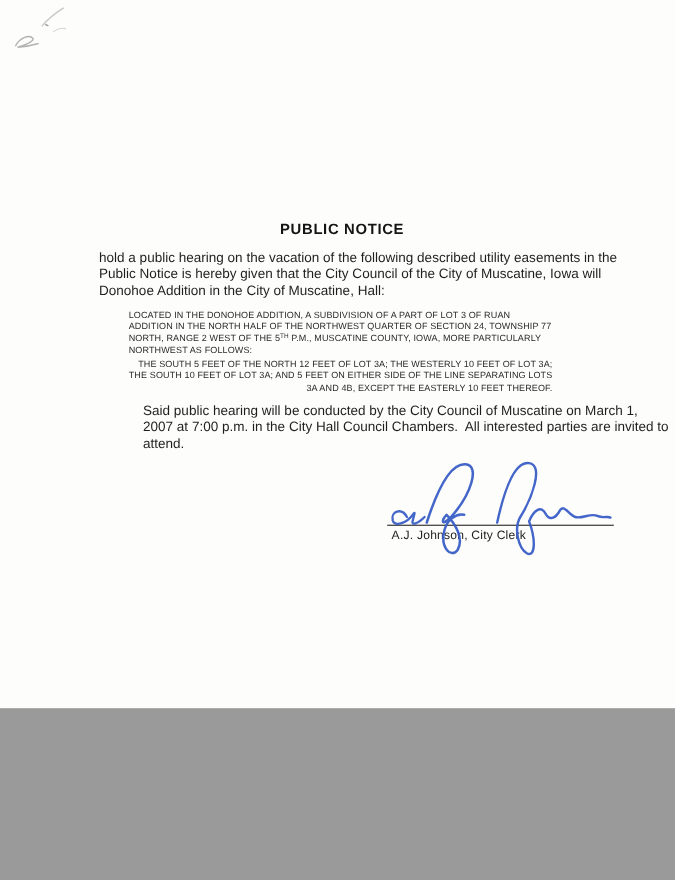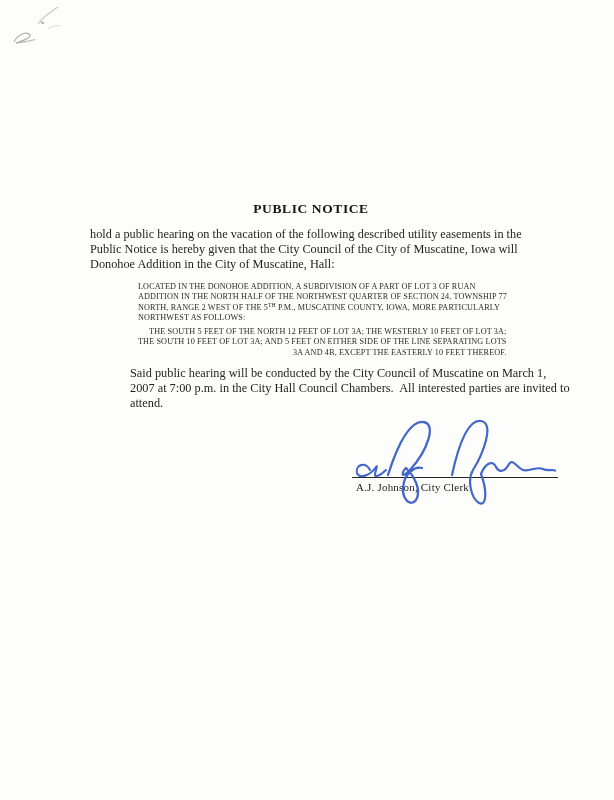--- a/index.html
+++ b/index.html
@@ -1,21 +1,21 @@
 <!DOCTYPE html>
 <html><head>
 <meta charset="utf-8">
 <style>
   html,body { margin:0; padding:0; background:#9a9a9a; }
   .page {
     position:relative;
-    width:614px; height:800px;
+    width:614px; height:644px;
     margin:0 auto;
     background:#fdfdfb;
-    font-family:Liberation Serif, serif;
+    font-family:Liberation Sans, sans-serif;
     color:#1f1f1f;
     overflow:hidden;
   }
   .abs { position:absolute; }
   .doc-title {
     top:201px; left:82px; width:458px;
     text-align:center;
     font-weight:bold;
     font-size:13.5px;
     letter-spacing:0.6px;
@@ -27,21 +27,21 @@
   .closing { top:366px; left:90px;margin-left:40px; }
   .legal-block {
     left:117px;
     font-size:8.2px;
     line-height:10.4px;
     letter-spacing:0.12px;
     color:#2a2a2a;
   }
   .legal-1 { top:282px; }
   .legal-2 { top:327px;text-align:right; }
-  .legal-block .line { white-space:pre;margin-left:21px; }
+  .legal-block .line { white-space:pre; }
   .sup {
     font-size:5.8px;
     position:relative;
     top:-3px;
     letter-spacing:0;
   }
   .sig-line {
     top:477px; left:352px; width:206px; height:0;
     border-top:1.6px solid #262626;
   }

